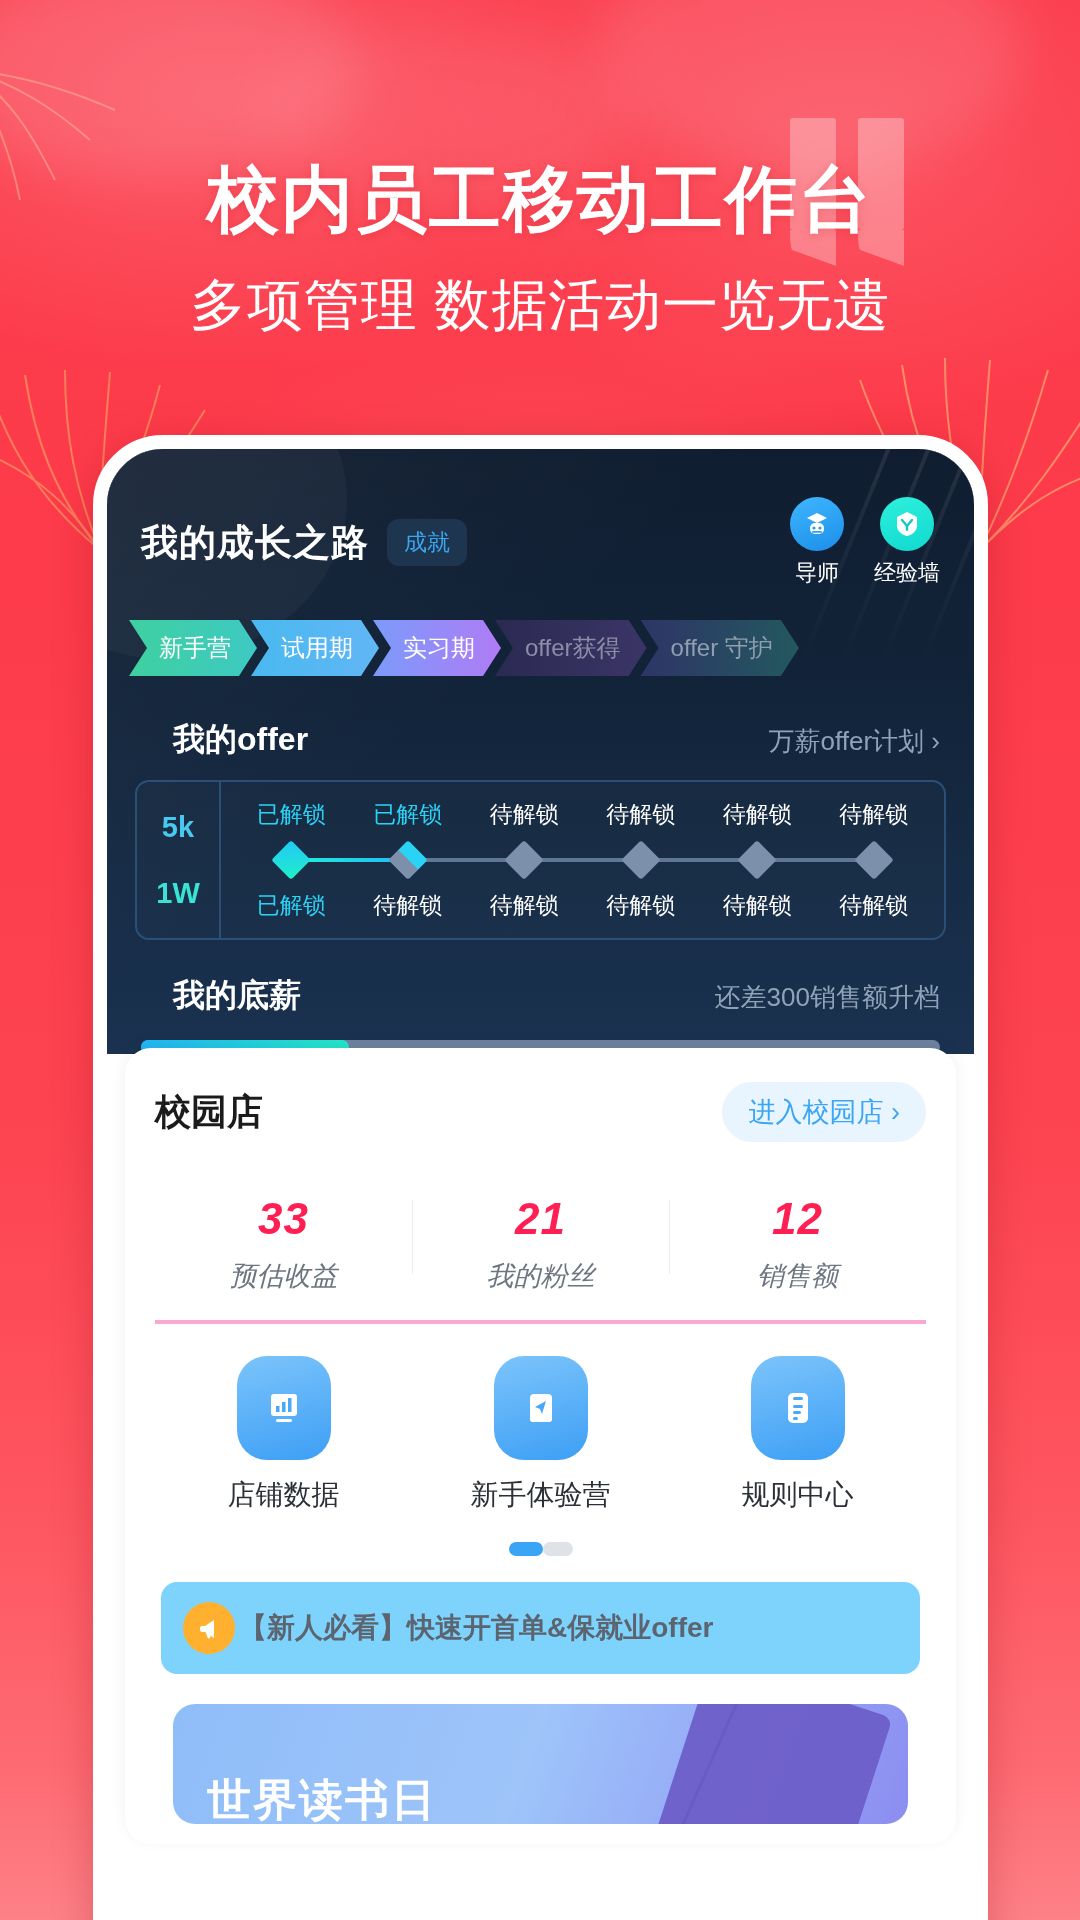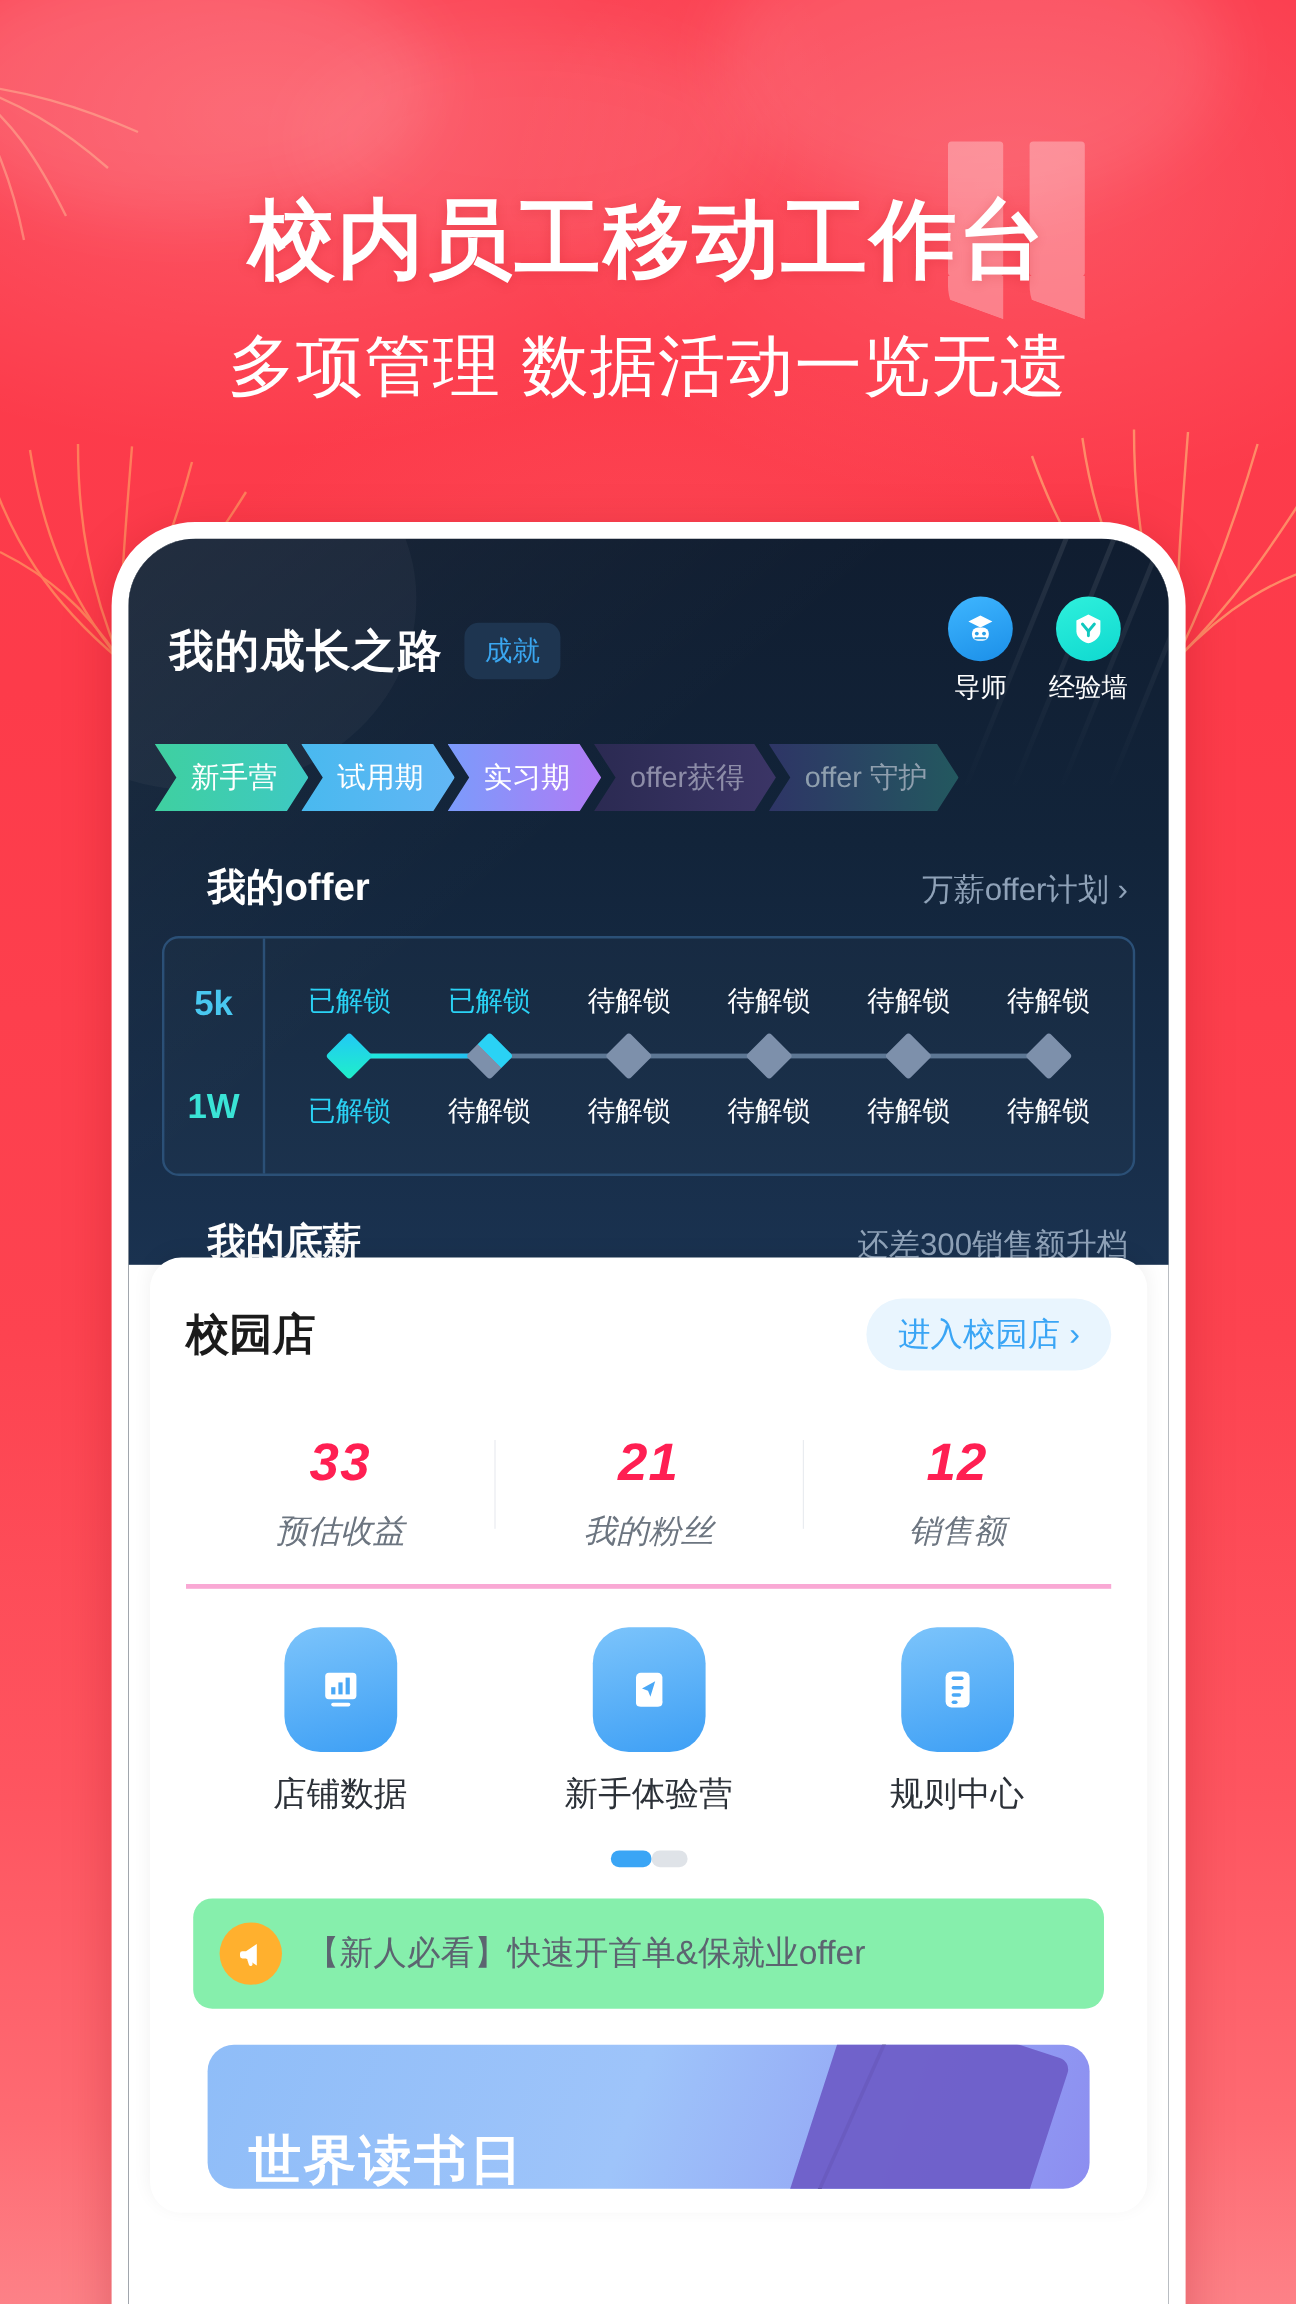--- a/index.html
+++ b/index.html
@@ -186,21 +186,21 @@
   }
   .sec-title { color: #ffffff; font-size: 32px; font-weight: bold; margin-left: 32px; }
   .sec-link  { margin-left: auto; color: #8fa2b8; font-size: 26px; }
 
   
   .offer-board {
     margin: 18px 28px 0 28px;
     border: 2px solid #2b5077;
     border-radius: 14px;
     display: flex;
-    height: 200px;
+    height: 160px;
     background: rgba(255,255,255,0.015);
   }
   .offer-side {
     width: 84px;
     border-right: 2px solid #2b5077;
     display: flex; flex-direction: column;
     justify-content: space-around; align-items: center;
     color: #49c8f0;
     font-size: 29px;
     font-weight: bold;
@@ -351,25 +351,26 @@
   .pager i {
     display: block;
     width: 30px; height: 14px;
     background: #dfe3e8;
     border-radius: 7px;
   }
   .pager i.on { background: #3aa5f5; width: 34px; }
 
   .notice {
     margin: 26px 6px 0 6px;
-    background: #86efac;
+    background: #7dd3fc;
     border-radius: 16px;
     display: flex; align-items: center;
     padding: 20px 22px;
-    gap: 20px;
+    gap: 4px;
+    font-weight: bold;
   }
   .notice .horn {
     width: 52px; height: 52px;
     border-radius: 50%;
     background: #ffb02e;
     display: flex; align-items: center; justify-content: center;
     flex: none;
   }
   .notice .txt { color: #5c6470; font-size: 28px; }
 

